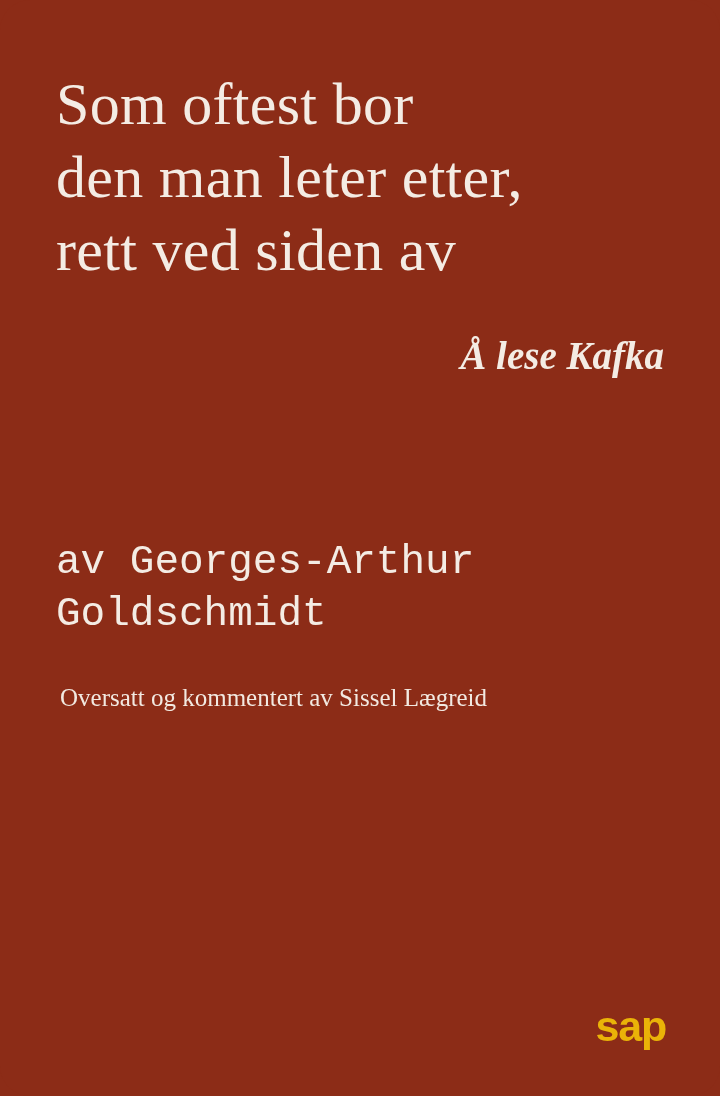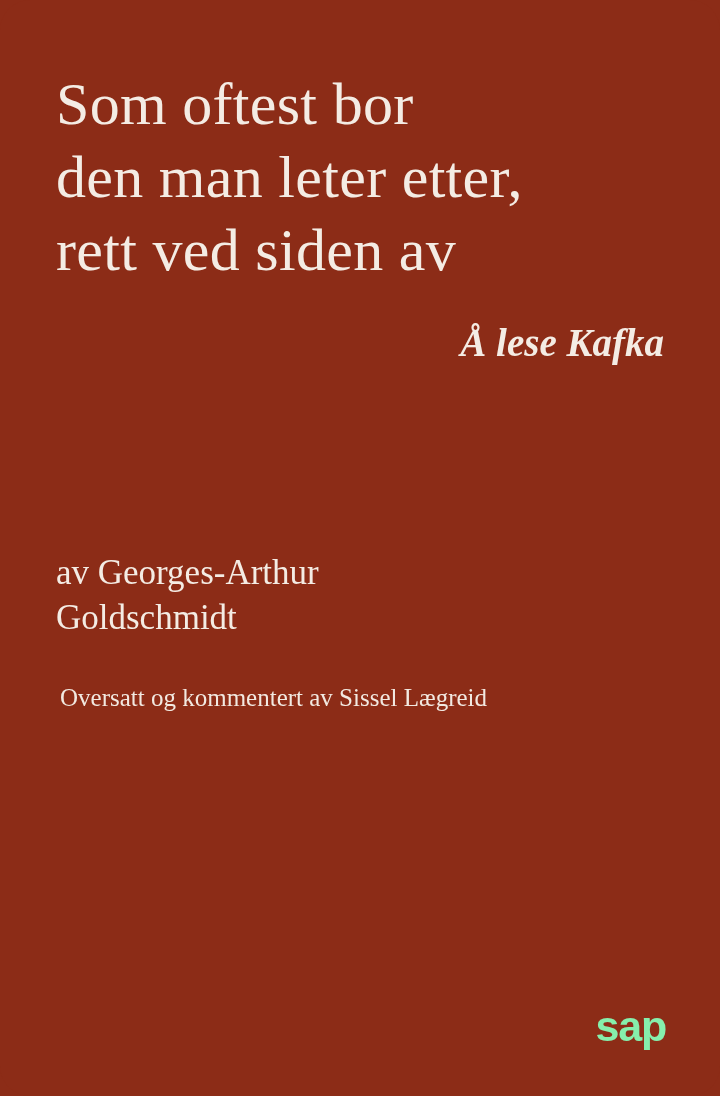--- a/index.html
+++ b/index.html
@@ -33,39 +33,39 @@
     font-size: 60px;
     line-height: 1.22;
     letter-spacing: 0.3px;
     margin: 0;
     white-space: pre-line;
     font-weight: normal;
   }
   .subtitle {
     position: absolute;
     left: 56px;
-    top: 320px;
+    top: 333px;
     width: 608px;
     text-align: right;
     color: #f4ece4;
     font-family: "Liberation Serif", serif;
     font-style: italic;
     font-weight: bold;
     font-size: 39px;
     line-height: 1.2;
     margin: 0;
   }
   .author {
     position: absolute;
     left: 56px;
-    top: 551px;
+    top: 536px;
     width: 600px;
     color: #f4ece4;
-    font-family: Liberation Serif, serif;
-    font-size: 35px;
+    font-family: Liberation Mono, monospace;
+    font-size: 41px;
     line-height: 1.28;
     margin: 0;
     white-space: pre-line;
     font-weight: normal;
   }
   .translator {
     position: absolute;
     left: 56px;
     top: 678px;
     width: 600px;
@@ -77,21 +77,21 @@
   }
   .publisher {
     position: absolute;
     right: 54px;
     bottom: 50px;
     display: flex;
     align-items: flex-end;
     gap: 9px;
   }
   .pub-logo {
-    color: #86efac;
+    color: #eab308;
     font-family: "Liberation Sans", sans-serif;
     font-weight: bold;
     font-size: 43px;
     line-height: 0.88;
     letter-spacing: -1.2px;
   }
   .pub-name {
     color: #f4ece4;
     font-family: "Liberation Sans", sans-serif;
     font-size: 10.5px;

